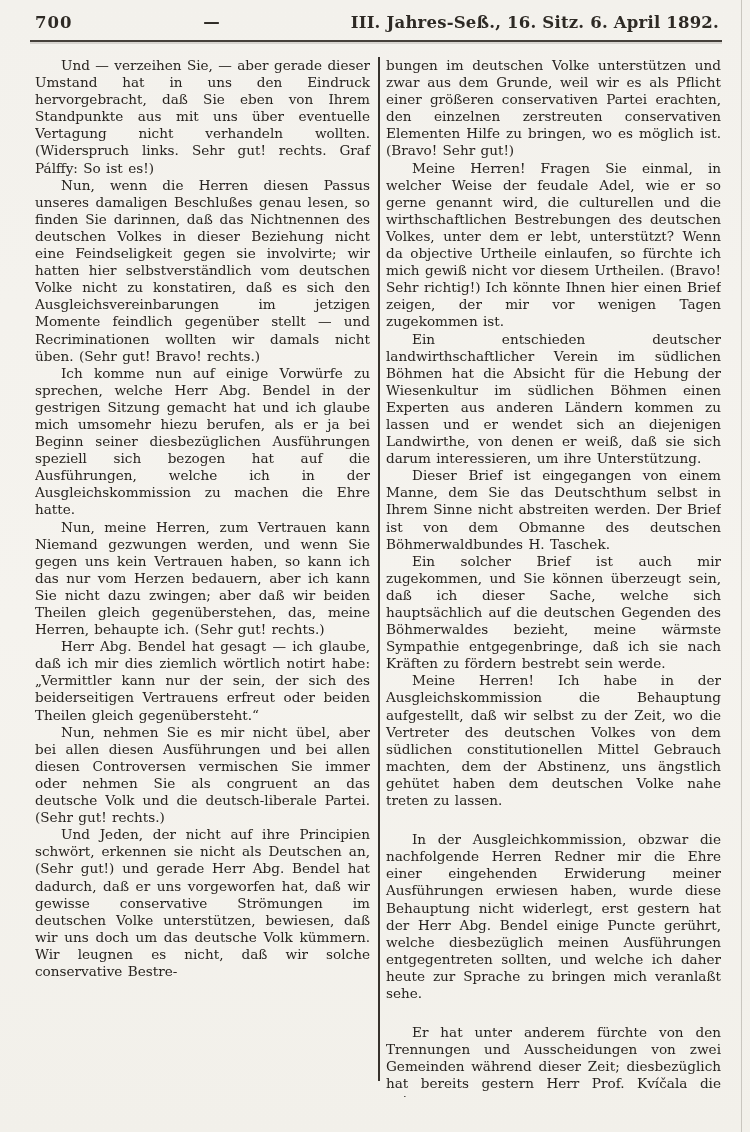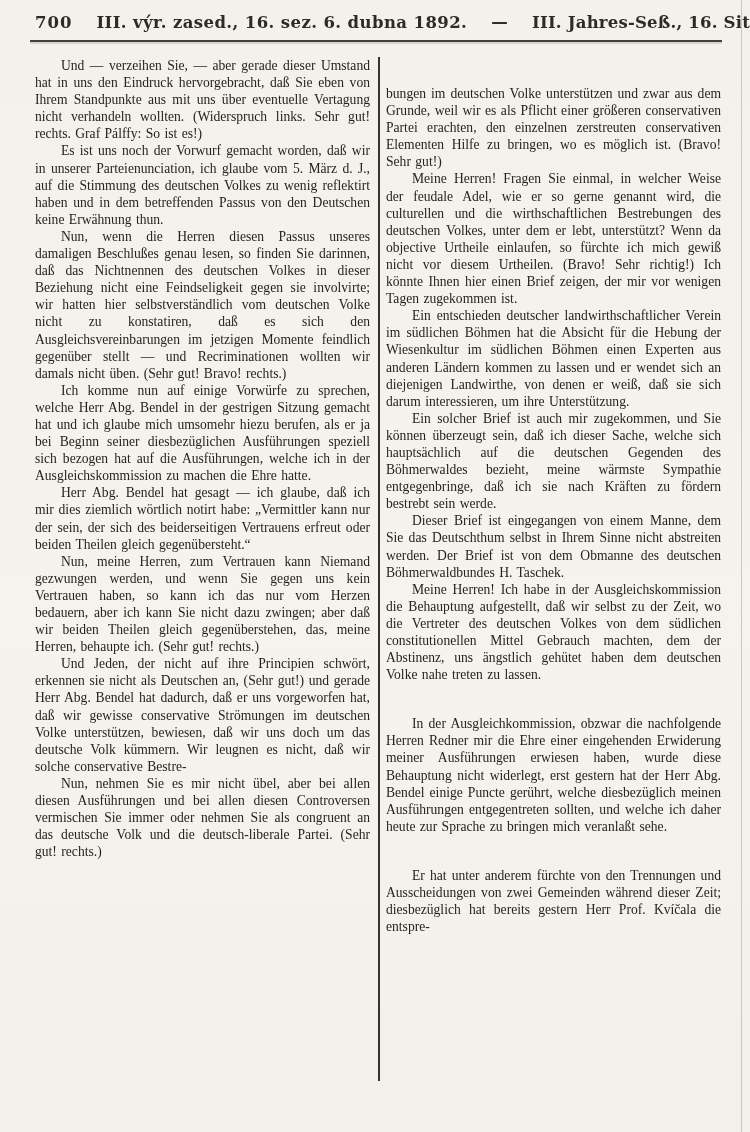--- a/index.html
+++ b/index.html
@@ -24,21 +24,20 @@
     left: 35px;
     width: 684px;
     display: flex;
     justify-content: space-between;
     align-items: baseline;
     font-size: 16.5px;
     font-weight: bold;
     letter-spacing: 0.4px;
     color: #2e2a25;
     white-space: nowrap;
-    gap: 24px;
   }
   .page-header .num { letter-spacing: 1px; }
   .page-header .fraktur { letter-spacing: 0.2px; }
   .header-rule {
     position: absolute;
     top: 40px;
     left: 30px;
     width: 692px;
     height: 2px;
     background: #45403a;
@@ -58,24 +57,23 @@
     text-align: justify;
     font-size: 13.6px;
     line-height: 17.1px;
     color: #27231f;
     text-rendering: optimizeLegibility;
   }
   .col p {
     margin: 0;
     text-indent: 26px;
     word-spacing: 1px;
-    font-family: Liberation Serif, serif;
   }
-  .col p.noindent { text-indent: 0; margin-top: 28px; }
-  .col p.gap-m { margin-top: 32px; }
+  .col p.noindent { text-indent: 0; }
+  .col p.gap-m { margin-top: 22px; }
   .column-divider {
     width: 2px;
     height: 1024px;
     margin: 0 6px 0 8px;
     background: #37322c;
   }
   .page-edge-line {
     position: absolute;
     top: 0;
     right: 8px;
@@ -84,48 +82,46 @@
     background: #c9c6bf;
   }
 </style>
 </head>
 <body>
 
 <div class="page">
 
   <header class="page-header">
     <span class="num">700</span>
-    <span class="czech">III. výr. zased., 16. sez. 6. dubna 1892.</span>
     <span class="sep">—</span>
     <span class="fraktur">III. Jahres-Seß., 16. Sitz. 6. April 1892.</span>
   </header>
 
   <div class="header-rule"></div>
 
   <main class="columns">
 
     <section class="col">
       <p>Und — verzeihen Sie, — aber gerade dieser Umstand hat in uns den Eindruck hervorgebracht, daß Sie eben von Ihrem Standpunkte aus mit uns über eventuelle Vertagung nicht verhandeln wollten. (Widerspruch links. Sehr gut! rechts. Graf Pálffy: So ist es!)</p>
-      <p>Es ist uns noch der Vorwurf gemacht worden, daß wir in unserer Parteienunciation, ich glaube vom 5. März d. J., auf die Stimmung des deutschen Volkes zu wenig reflektirt haben und in dem betreffenden Passus von den Deutschen keine Erwähnung thun.</p>
       <p>Nun, wenn die Herren diesen Passus unseres damaligen Beschlußes genau lesen, so finden Sie darinnen, daß das Nichtnennen des deutschen Volkes in dieser Beziehung nicht eine Feindseligkeit gegen sie involvirte; wir hatten hier selbstverständlich vom deutschen Volke nicht zu konstatiren, daß es sich den Ausgleichsvereinbarungen im jetzigen Momente feindlich gegenüber stellt — und Recriminationen wollten wir damals nicht üben. (Sehr gut! Bravo! rechts.)</p>
       <p>Ich komme nun auf einige Vorwürfe zu sprechen, welche Herr Abg. Bendel in der gestrigen Sitzung gemacht hat und ich glaube mich umsomehr hiezu berufen, als er ja bei Beginn seiner diesbezüglichen Ausführungen speziell sich bezogen hat auf die Ausführungen, welche ich in der Ausgleichskommission zu machen die Ehre hatte.</p>
+      <p>Nun, meine Herren, zum Vertrauen kann Niemand gezwungen werden, und wenn Sie gegen uns kein Vertrauen haben, so kann ich das nur vom Herzen bedauern, aber ich kann Sie nicht dazu zwingen; aber daß wir beiden Theilen gleich gegenüberstehen, das, meine Herren, behaupte ich. (Sehr gut! rechts.)</p>
       <p>Herr Abg. Bendel hat gesagt — ich glaube, daß ich mir dies ziemlich wörtlich notirt habe: „Vermittler kann nur der sein, der sich des beiderseitigen Vertrauens erfreut oder beiden Theilen gleich gegenübersteht.“</p>
-      <p>Nun, meine Herren, zum Vertrauen kann Niemand gezwungen werden, und wenn Sie gegen uns kein Vertrauen haben, so kann ich das nur vom Herzen bedauern, aber ich kann Sie nicht dazu zwingen; aber daß wir beiden Theilen gleich gegenüberstehen, das, meine Herren, behaupte ich. (Sehr gut! rechts.)</p>
+      <p>Nun, nehmen Sie es mir nicht übel, aber bei allen diesen Ausführungen und bei allen diesen Controversen vermischen Sie immer oder nehmen Sie als congruent an das deutsche Volk und die deutsch-liberale Partei. (Sehr gut! rechts.)</p>
       <p>Und Jeden, der nicht auf ihre Principien schwört, erkennen sie nicht als Deutschen an, (Sehr gut!) und gerade Herr Abg. Bendel hat dadurch, daß er uns vorgeworfen hat, daß wir gewisse conservative Strömungen im deutschen Volke unterstützen, bewiesen, daß wir uns doch um das deutsche Volk kümmern. Wir leugnen es nicht, daß wir solche conservative Bestre-</p>
-      <p>Nun, nehmen Sie es mir nicht übel, aber bei allen diesen Ausführungen und bei allen diesen Controversen vermischen Sie immer oder nehmen Sie als congruent an das deutsche Volk und die deutsch-liberale Partei. (Sehr gut! rechts.)</p>
     </section>
 
     <div class="column-divider"></div>
 
     <section class="col">
       <p class="noindent">bungen im deutschen Volke unterstützen und zwar aus dem Grunde, weil wir es als Pflicht einer größeren conservativen Partei erachten, den einzelnen zerstreuten conservativen Elementen Hilfe zu bringen, wo es möglich ist. (Bravo! Sehr gut!)</p>
       <p>Meine Herren! Fragen Sie einmal, in welcher Weise der feudale Adel, wie er so gerne genannt wird, die culturellen und die wirthschaftlichen Bestrebungen des deutschen Volkes, unter dem er lebt, unterstützt? Wenn da objective Urtheile einlaufen, so fürchte ich mich gewiß nicht vor diesem Urtheilen. (Bravo! Sehr richtig!) Ich könnte Ihnen hier einen Brief zeigen, der mir vor wenigen Tagen zugekommen ist.</p>
       <p>Ein entschieden deutscher landwirthschaftlicher Verein im südlichen Böhmen hat die Absicht für die Hebung der Wiesenkultur im südlichen Böhmen einen Experten aus anderen Ländern kommen zu lassen und er wendet sich an diejenigen Landwirthe, von denen er weiß, daß sie sich darum interessieren, um ihre Unterstützung.</p>
+      <p>Dieser Brief ist eingegangen von einem Manne, dem Sie das Deutschthum selbst in Ihrem Sinne nicht abstreiten werden. Der Brief ist von dem Obmanne des deutschen Böhmerwaldbundes H. Taschek.</p>
       <p>Ein solcher Brief ist auch mir zugekommen, und Sie können überzeugt sein, daß ich dieser Sache, welche sich hauptsächlich auf die deutschen Gegenden des Böhmerwaldes bezieht, meine wärmste Sympathie entgegenbringe, daß ich sie nach Kräften zu fördern bestrebt sein werde.</p>
-      <p>Dieser Brief ist eingegangen von einem Manne, dem Sie das Deutschthum selbst in Ihrem Sinne nicht abstreiten werden. Der Brief ist von dem Obmanne des deutschen Böhmerwaldbundes H. Taschek.</p>
       <p>Meine Herren! Ich habe in der Ausgleichskommission die Behauptung aufgestellt, daß wir selbst zu der Zeit, wo die Vertreter des deutschen Volkes von dem südlichen constitutionellen Mittel Gebrauch machten, dem der Abstinenz, uns ängstlich gehütet haben dem deutschen Volke nahe treten zu lassen.</p>
       <p class="gap-m">In der Ausgleichkommission, obzwar die nachfolgende Herren Redner mir die Ehre einer eingehenden Erwiderung meiner Ausführungen erwiesen haben, wurde diese Behauptung nicht widerlegt, erst gestern hat der Herr Abg. Bendel einige Puncte gerührt, welche diesbezüglich meinen Ausführungen entgegentreten sollten, und welche ich daher heute zur Sprache zu bringen mich veranlaßt sehe.</p>
       <p class="gap-m">Er hat unter anderem fürchte von den Trennungen und Ausscheidungen von zwei Gemeinden während dieser Zeit; diesbezüglich hat bereits gestern Herr Prof. Kvíčala die entspre-</p>
     </section>
 
   </main>
 
   <div class="page-edge-line"></div>
 
 </div>

